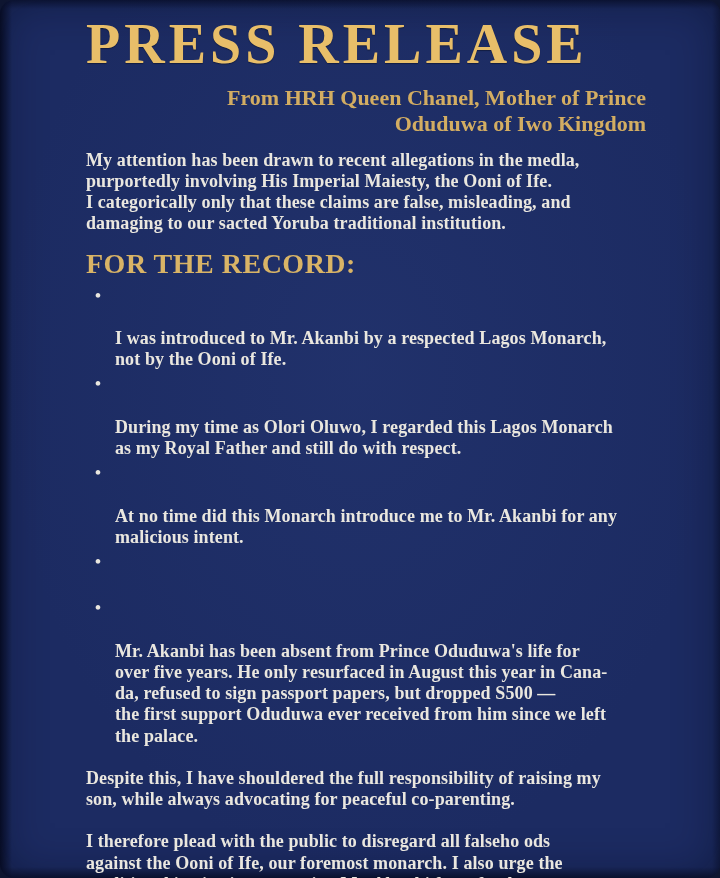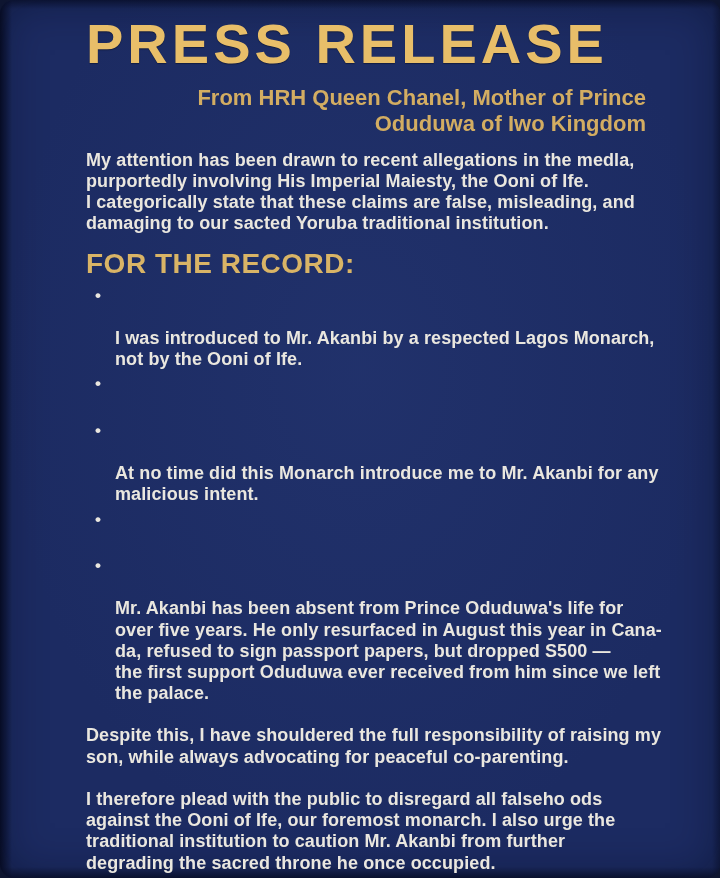--- a/index.html
+++ b/index.html
@@ -6,21 +6,21 @@
     margin: 0;
     padding: 0;
     background: #0e1530;
   }
   .page {
     position: relative;
     width: 720px;
     height: 878px;
     overflow: hidden;
     box-sizing: border-box;
-    font-family: Liberation Sans, sans-serif;
+    font-family: Liberation Serif, serif;
     background:
       linear-gradient(90deg, rgba(8,13,38,0.95) 0px, rgba(8,13,38,0) 12px),
       linear-gradient(270deg, rgba(8,13,38,0.45) 0px, rgba(8,13,38,0) 8px),
       linear-gradient(180deg, rgba(8,13,38,0.65) 0px, rgba(8,13,38,0) 9px),
       linear-gradient(0deg, rgba(10,16,44,0.85) 0px, rgba(10,16,44,0) 11px),
       radial-gradient(ellipse at 50% 42%, rgba(44,64,128,0.30) 0%, rgba(44,64,128,0) 70%),
       #1c2b62;
     box-shadow: inset 0 0 46px rgba(4,8,26,0.45);
     border-radius: 14px;
   }
@@ -97,33 +97,35 @@
 <div class="page">
   <div class="content">
 
     <h1 class="title">PRESS RELEASE</h1>
 
     <div class="subtitle">From HRH Queen Chanel, Mother of Prince
 Oduduwa of Iwo Kingdom</div>
 
     <div class="body-text intro">My attention has been drawn to recent allegations in the medla,
 purportedly involving His Imperial Maiesty, the Ooni of Ife.
-I categorically state that these claims are false, misleading, and
+I categorically only that these claims are false, misleading, and
 damaging to our sacted Yoruba traditional institution.</div>
 
     <div class="section-heading">FOR THE RECORD:</div>
 
     <ul class="bullet-list">
       <li class="body-text">
         <span class="bullet-marker">•</span>
         <span>I was introduced to Mr. Akanbi by a respected Lagos Monarch,
 not by the Ooni of Ife.</span>
       </li>
       <li class="body-text">
         <span class="bullet-marker">•</span>
+        <span>During my time as Olori Oluwo, I regarded this Lagos Monarch
+as my Royal Father and still do with respect.</span>
       </li>
       <li class="body-text">
         <span class="bullet-marker">•</span>
         <span>At no time did this Monarch introduce me to Mr. Akanbi for any
 malicious intent.</span>
       </li>
       <li class="body-text">
         <span class="bullet-marker">•</span>
       </li>
       <li class="body-text">

